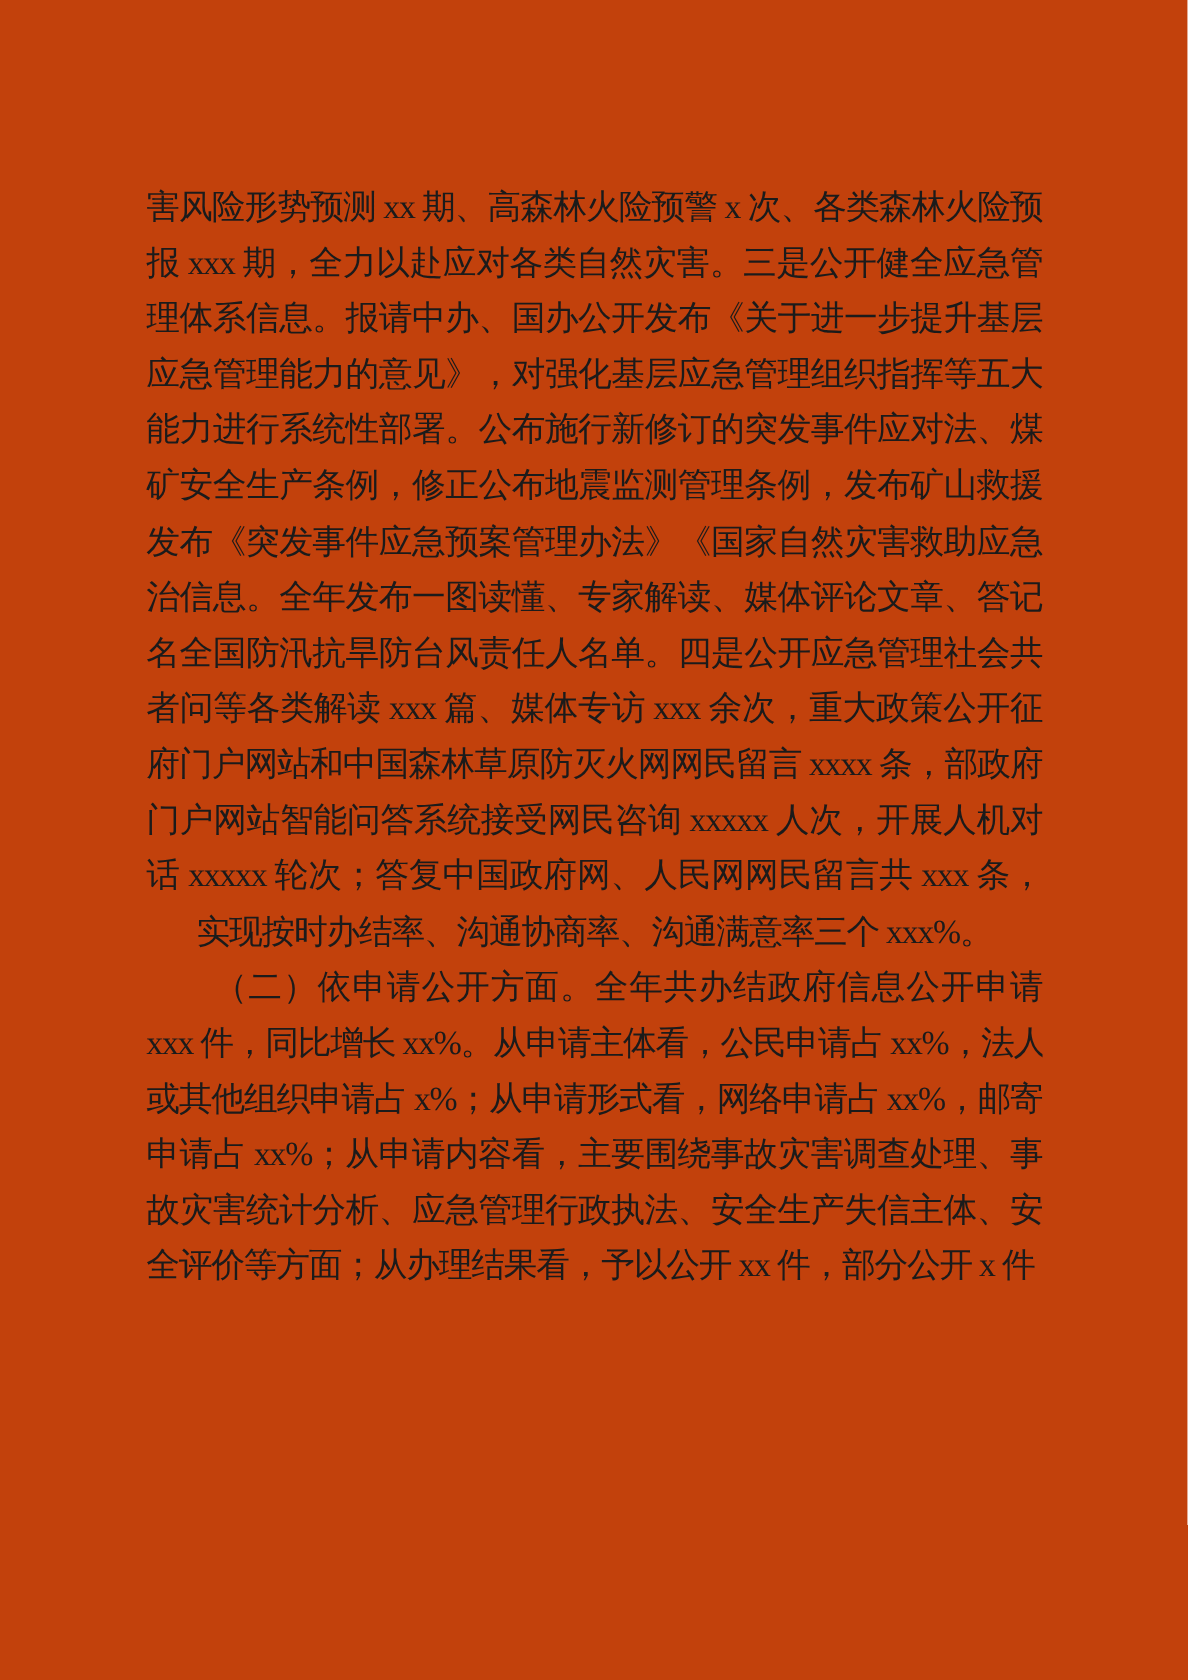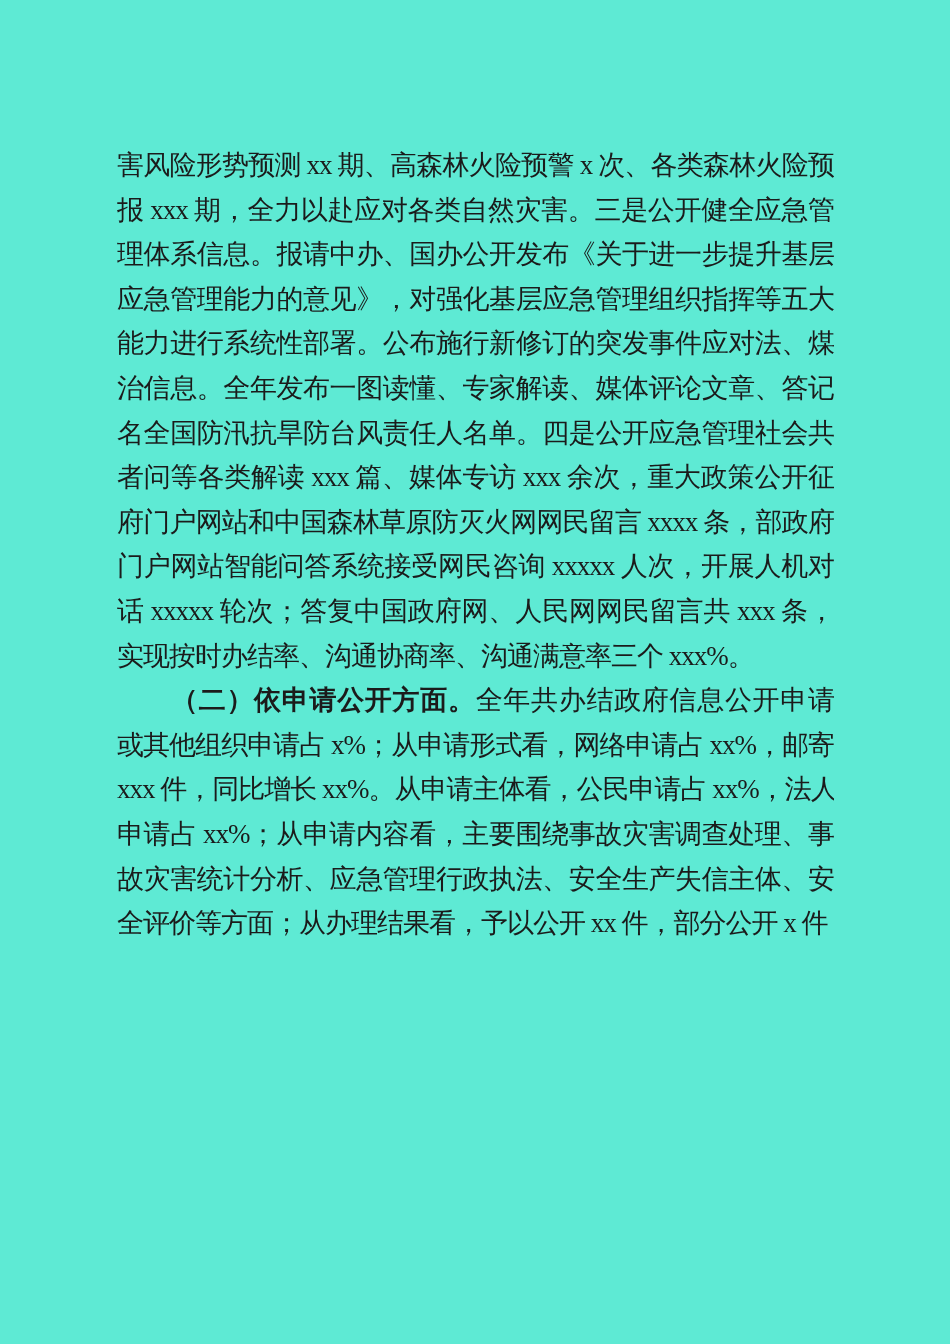--- a/index.html
+++ b/index.html
@@ -4,21 +4,21 @@
 <style>
   html, body {
     margin: 0;
     padding: 0;
     background: #ffffff;
   }
   .page {
     position: relative;
     width: 950px;
     height: 1344px;
-    background: #5eead4;
+    background: #c2410c;
     overflow: hidden;
   }
   .textblock {
     position: absolute;
     left: 117px;
     top: 143px;
     width: 717px;
     color: #1b1b1b;
     font-family: "Liberation Serif", "DejaVu Serif", serif;
     font-size: 27px;
@@ -27,54 +27,56 @@
   .para { margin: 0; padding: 0; }
   .line {
     height: 44.6px;
     line-height: 44.6px;
     text-align: justify;
     text-align-last: justify;
     overflow: hidden;
     white-space: nowrap;
   }
   .line.no-stretch {
-    text-align: left;
+    text-align: center;
     text-align-last: auto;
   }
   .line.indent {
     text-indent: 54px;
   }
   .bold {
-    font-weight: bold;
+    font-weight: normal;
   }
 </style>
 </head>
 <body>
 
 <div class="page">
   <div class="textblock">
 
     <div class="para">
       <div class="line">害风险形势预测 xx 期、高森林火险预警 x 次、各类森林火险预</div>
       <div class="line">报 xxx 期，全力以赴应对各类自然灾害。三是公开健全应急管</div>
       <div class="line">理体系信息。报请中办、国办公开发布《关于进一步提升基层</div>
       <div class="line">应急管理能力的意见》，对强化基层应急管理组织指挥等五大</div>
       <div class="line">能力进行系统性部署。公布施行新修订的突发事件应对法、煤</div>
+      <div class="line">矿安全生产条例，修正公布地震监测管理条例，发布矿山救援</div>
+      <div class="line">发布《突发事件应急预案管理办法》《国家自然灾害救助应急</div>
       <div class="line">治信息。全年发布一图读懂、专家解读、媒体评论文章、答记</div>
       <div class="line">名全国防汛抗旱防台风责任人名单。四是公开应急管理社会共</div>
       <div class="line">者问等各类解读 xxx 篇、媒体专访 xxx 余次，重大政策公开征</div>
       <div class="line">府门户网站和中国森林草原防灭火网网民留言 xxxx 条，部政府</div>
       <div class="line">门户网站智能问答系统接受网民咨询 xxxxx 人次，开展人机对</div>
       <div class="line">话 xxxxx 轮次；答复中国政府网、人民网网民留言共 xxx 条，</div>
       <div class="line no-stretch">实现按时办结率、沟通协商率、沟通满意率三个 xxx%。</div>
     </div>
 
     <div class="para">
       <div class="line indent"><span class="bold">（二）依申请公开方面。</span><span>全年共办结政府信息公开申请</span></div>
+      <div class="line">xxx 件，同比增长 xx%。从申请主体看，公民申请占 xx%，法人</div>
       <div class="line">或其他组织申请占 x%；从申请形式看，网络申请占 xx%，邮寄</div>
-      <div class="line">xxx 件，同比增长 xx%。从申请主体看，公民申请占 xx%，法人</div>
       <div class="line">申请占 xx%；从申请内容看，主要围绕事故灾害调查处理、事</div>
       <div class="line">故灾害统计分析、应急管理行政执法、安全生产失信主体、安</div>
       <div class="line">全评价等方面；从办理结果看，予以公开 xx 件，部分公开 x 件，</div>
     </div>
 
   </div>
 </div>
 
 </body></html>

